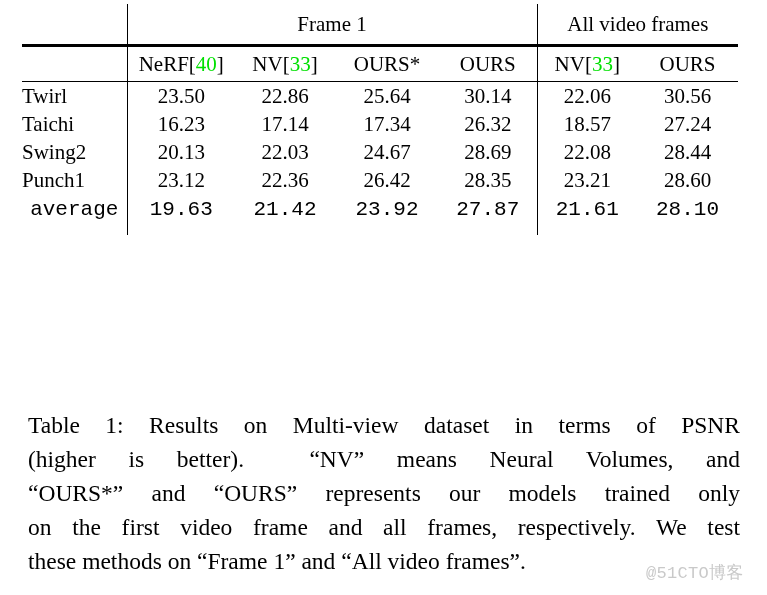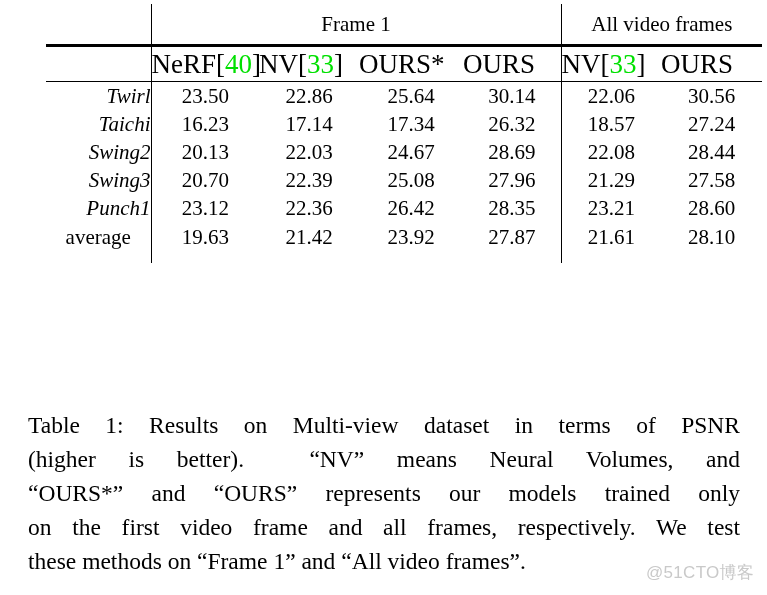--- a/index.html
+++ b/index.html
@@ -13,21 +13,21 @@
     position: relative;
     overflow: hidden;
     font-family: "Liberation Serif", "DejaVu Serif", serif;
     color: #000000;
     -webkit-font-smoothing: antialiased;
   }
 
   
   .table-wrap {
     position: absolute;
-    left: 46px;
+    left: 22px;
     top: 4px;
     width: 716px;
   }
   table.psnr {
     border-collapse: collapse;
     width: 716px;
     table-layout: fixed;
     font-size: 21px;
     line-height: 1.0;
   }
@@ -52,41 +52,41 @@
     font-size: 21px;
     height: 40px;
   }
   .vrule-l { border-left: 1.6px solid #000; }
 
   .rule-thick > td { border-bottom: 3px solid #000; }
   .rule-thin  > td { border-bottom: 1.3px solid #000; }
 
   .colhead-row td {
     height: 34px;
-    text-align: left;
-    font-size: 27px;
+    text-align: center;
+    font-size: 21px;
   }
   .cite { color: #00e000; }
   .cite-br { color: #000000; }
 
   .data-row td {
     height: 28.2px;
     text-align: center;
     font-size: 21px;
   }
   .data-row td.rowlabel {
-    text-align: right;
-    font-style: italic;
+    text-align: left;
   }
   td.best { font-weight: bold; }
 
   .avg-row td {
     height: 30px;
     text-align: center;
     font-size: 21px;
+    font-family: Liberation Mono, monospace;
   }
 
   
   .tail-row td { height: 10px; }
 
   
   .caption {
     position: absolute;
     left: 28px;
     top: 408px;
@@ -105,21 +105,21 @@
   }
   .caption .ln.last {
     text-align-last: left;
   }
 
   
   .watermark {
     position: absolute;
     left: 646px;
     top: 561px;
-    font-family: Liberation Sans, sans-serif;
+    font-family: Liberation Mono, monospace;
     font-size: 17px;
     color: #c9c9c9;
     letter-spacing: 0.3px;
     white-space: nowrap;
   }
 </style>
 </head>
 <body>
 
 <div class="table-wrap">
@@ -172,29 +172,20 @@
       <tr class="data-row">
         <td class="rowlabel">Swing2</td>
         <td class="vrule-l">20.13</td>
         <td>22.03</td>
         <td>24.67</td>
         <td class="best">28.69</td>
         <td class="vrule-l">22.08</td>
         <td class="best">28.44</td>
       </tr>
       <tr class="data-row">
-        <td class="rowlabel">Swing3</td>
-        <td class="vrule-l">20.70</td>
-        <td>22.39</td>
-        <td>25.08</td>
-        <td class="best">27.96</td>
-        <td class="vrule-l">21.29</td>
-        <td class="best">27.58</td>
-      </tr>
-      <tr class="data-row">
         <td class="rowlabel">Punch1</td>
         <td class="vrule-l">23.12</td>
         <td>22.36</td>
         <td>26.42</td>
         <td class="best">28.35</td>
         <td class="vrule-l">23.21</td>
         <td class="best">28.60</td>
       </tr>
 
       <tr class="avg-row">

